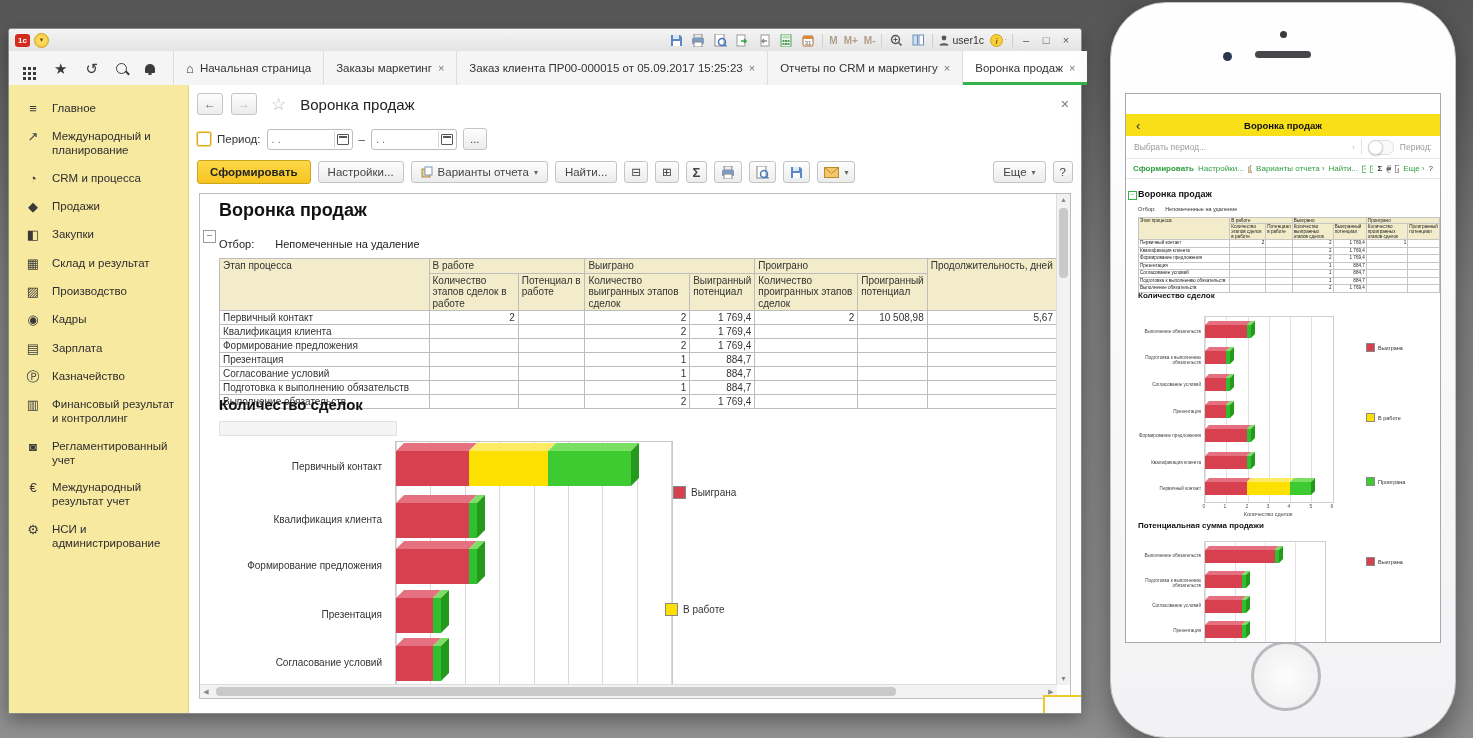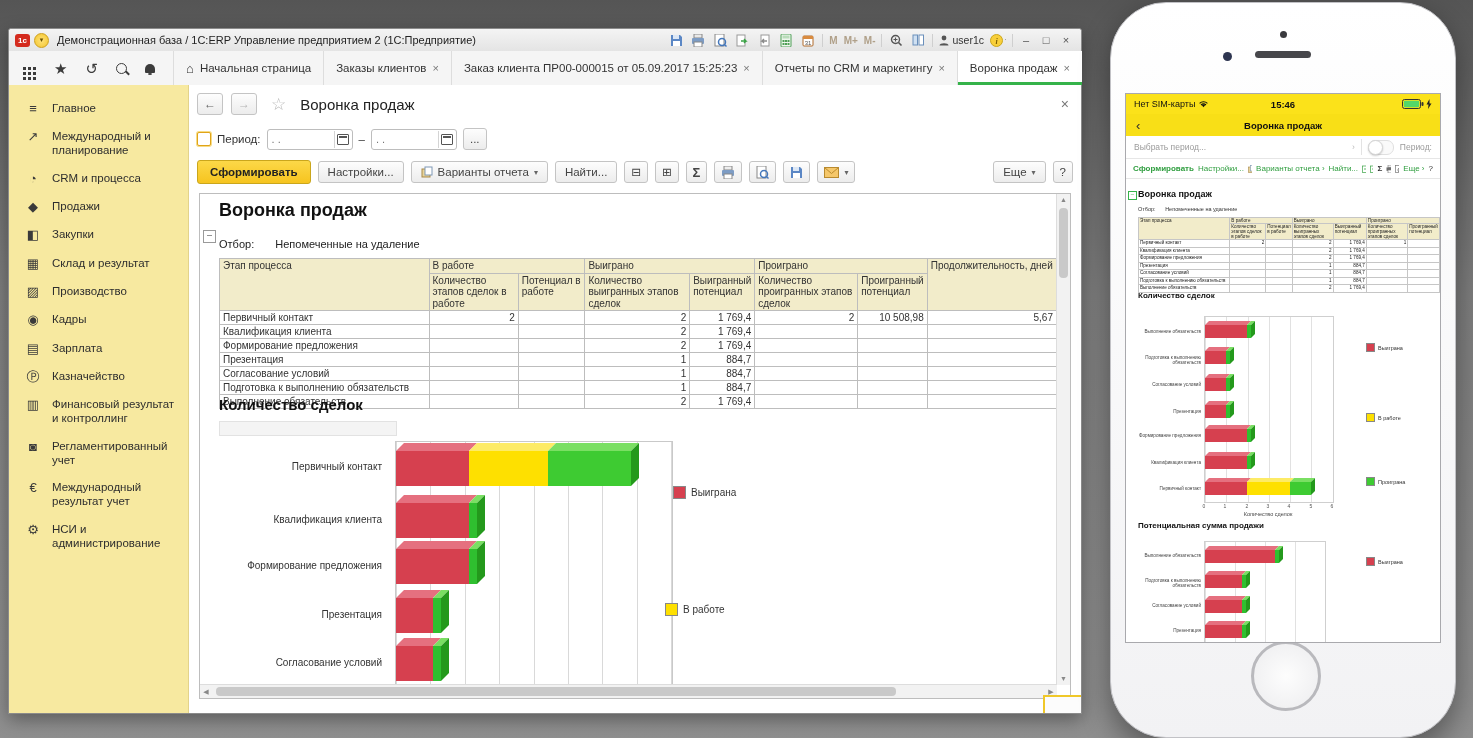--- a/index.html
+++ b/index.html
@@ -170,21 +170,20 @@
 </head>
 <body>
 
 <div class="canvas">
 
   <div class="win">
 
     <div class="titlebar">
       <div class="logo1c">1с</div>
       <div class="ybtn">▾</div>
-      <div class="wtitle">Демонстрационная база / 1С:ERP Управление предприятием 2  (1С:Предприятие)</div>
       <div class="tb-icons">
         <span class="tico">
             <svg width="13" height="13">
               <path d="M1 1h9l2 2v9H1z" fill="#5b87c5"></path>
               <rect x="3" y="7" width="7" height="5" fill="#fff"></rect>
               <rect x="3" y="1" width="6" height="4" fill="#dce7f5"></rect>
             </svg>
           </span>
         <span class="tico">
             <svg width="14" height="13">
@@ -279,21 +278,21 @@
         <span class="gly">★</span>
         <span class="gly">↺</span>
         <span class="lens"></span>
         <span class="bell"></span>
       </div>
       <div class="tab">
         <span class="home">⌂</span>
         <span>Начальная страница</span>
       </div>
       <div class="tab">
-        <span>Заказы клиентов</span>
+        <span>Заказы маркетинг</span>
         <span class="x">×</span>
       </div>
       <div class="tab">
         <span>Заказ клиента ПР00-000015 от 05.09.2017 15:25:23</span>
         <span class="x">×</span>
       </div>
       <div class="tab">
         <span>Отчеты по CRM и маркетингу</span>
         <span class="x">×</span>
       </div>
@@ -608,39 +607,20 @@
     <div class="cornerbox"></div>
   </div>
 
   <div class="phone">
     <div class="cam-top"></div>
     <div class="speaker"></div>
     <div class="cam2"></div>
     <div class="home-btn"></div>
 
     <div class="pscreen">
-      <div class="pstatus">
-        <span>Нет SIM-карты</span>
-        <svg width="11" height="8" style="margin-left:3px">
-            <path d="M5.5 7.2l1.6-2a2.6 2.6 0 0 0-3.2 0z" fill="#111"></path>
-            <path d="M1.6 3.4a5.6 5.6 0 0 1 7.8 0" fill="none" stroke="#111" stroke-width="1.1"></path>
-            <path d="M3 5a3.8 3.8 0 0 1 5 0" fill="none" stroke="#111" stroke-width="1.1"></path>
-          </svg>
-        <span class="ptime">15:46</span>
-        <span class="batt">
-          <svg width="22" height="10">
-              <rect x="0.5" y="0.5" width="18" height="9" rx="2" fill="none" stroke="#333"></rect>
-              <rect x="1.8" y="1.8" width="15.4" height="6.4" rx="1" fill="#53d769"></rect>
-              <rect x="19.5" y="3" width="2" height="4" rx="1" fill="#333"></rect>
-            </svg>
-          <svg width="6" height="10">
-              <path d="M3.5 0L0.5 5.5h2L2 10l3.5-5.5h-2z" fill="#222"></path>
-            </svg>
-        </span>
-      </div>
 
       <div class="pnav">
         <span class="pback">‹</span>
         <span class="pnavtitle">Воронка продаж</span>
       </div>
 
       <div class="pperiod">
         <span>Выбрать период...</span>
         <span class="pchev">›</span>
         <span class="pdiv"></span>

